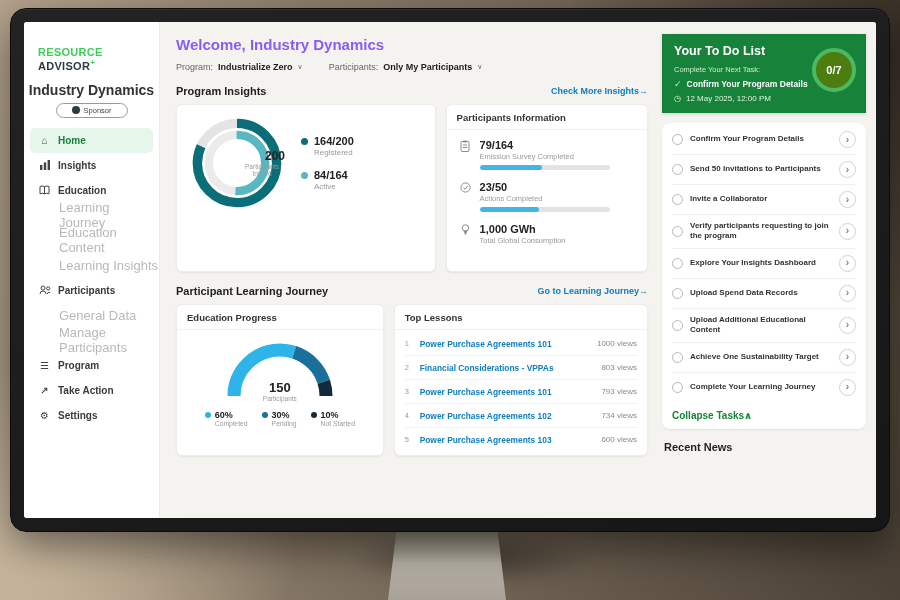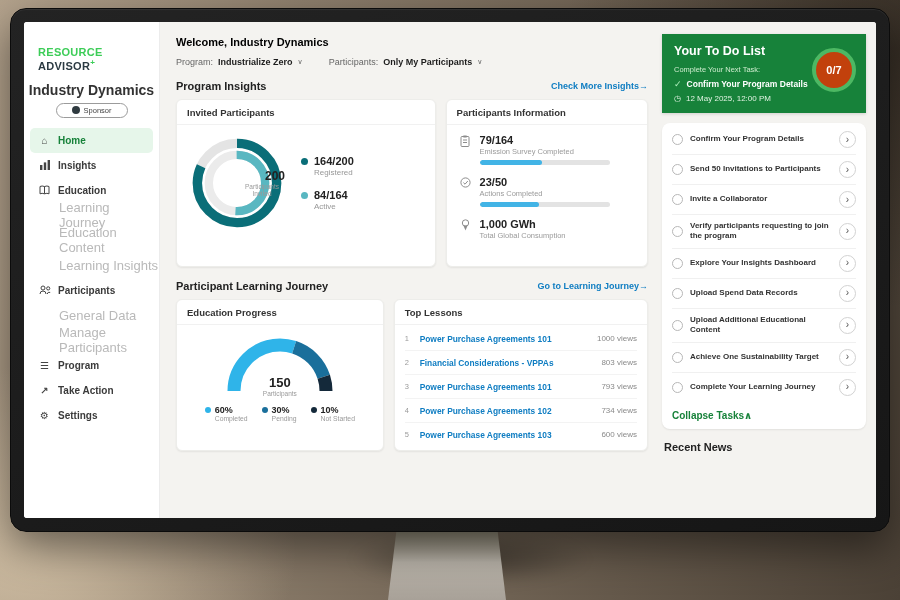--- a/index.html
+++ b/index.html
@@ -39,21 +39,21 @@
   .nav-item{display:flex;align-items:center;gap:7px;height:25px;padding-left:14px;
     font-size:10px;color:#3a3a3a;font-weight:bold;cursor:pointer;}
   .nav-item .nico{width:13px;text-align:center;font-size:10px;color:#444;display:inline-flex;justify-content:center;}
   .nav-item.active{background:#e6f6ea;border-radius:5px;margin:0 6px;padding-left:8px;color:#17823a;}
   .nav-item.sub{padding-left:35px;color:#b9b9b9;font-weight:normal;font-size:13px;}
   
   .content{flex:1;background:#f4f3f0;display:flex;box-sizing:border-box;}
   .main{flex:1;padding:14px 10px 10px 16px;box-sizing:border-box;min-width:0;}
   .rightcol{width:218px;min-width:218px;padding:12px 10px 10px 4px;box-sizing:border-box;}
   
-  .page-title{font-size:11px;font-weight:bold;color:#000000;}
+  .page-title{font-size:15px;font-weight:bold;color:#8b5cf6;}
   .filters{display:flex;gap:26px;margin-top:9px;align-items:center;}
   .filter{display:flex;align-items:center;gap:5px;font-size:9px;color:#666;cursor:pointer;}
   .filter .fval{color:#1d1d1d;font-weight:bold;}
   .filter .chev{font-size:7px;color:#666;}
   .section-row{display:flex;justify-content:space-between;align-items:center;margin:13px 0 7px 0;}
   .section-title{font-size:11px;font-weight:bold;color:#222;}
   .section-link{font-size:9px;font-weight:bold;color:#0f7dc2;cursor:pointer;display:flex;align-items:center;gap:0;}
   
   .cards{display:flex;gap:10px;}
   .card{background:#fff;border-radius:6px;box-shadow:0 1px 2px rgba(0,0,0,.07);border:1px solid #ededea;box-sizing:border-box;}
@@ -101,21 +101,21 @@
   .ltitle{flex:1;font-size:8.4px;color:#0f7dc2;font-weight:bold;white-space:nowrap;overflow:hidden;text-overflow:ellipsis;}
   .lviews{font-size:8px;color:#8a8a8a;}
   
   .todo-green{background:#17823a;border-radius:0;padding:10px 12px;position:relative;color:#fff;box-shadow:0 1px 3px rgba(0,0,0,.15);}
   .tg-title{font-size:12.5px;font-weight:bold;}
   .tg-sub{font-size:7.5px;color:#cdeccd;margin-top:7px;}
   .tg-task{font-size:8.5px;font-weight:bold;margin-top:5px;display:flex;gap:5px;align-items:center;}
   .tg-task .ck{color:#aef0bc;font-size:9px;}
   .tg-due{font-size:8px;color:#e0f3e2;margin-top:5px;display:flex;gap:5px;align-items:center;}
   .tg-badge{position:absolute;right:10px;top:14px;width:44px;height:44px;border-radius:50%;
-    background:#c2410c;border:4px solid #4db863;box-sizing:border-box;display:flex;align-items:center;justify-content:center;
+    background:#4d7c0f;border:4px solid #4db863;box-sizing:border-box;display:flex;align-items:center;justify-content:center;
     font-size:11px;font-weight:bold;color:#fff;}
   .tasks-card{background:#fff;border-radius:8px;margin-top:10px;padding:2px 10px 4px 10px;box-shadow:0 1px 2px rgba(0,0,0,.08);}
   .task{display:flex;align-items:center;gap:7px;padding:6px 0;border-bottom:1px solid #f0f0f0;cursor:pointer;}
   .task-check{width:9px;height:9px;min-width:9px;border-radius:50%;border:1px solid #b7b7b7;background:#fff;}
   .task-label{flex:1;font-size:8px;color:#333;font-weight:bold;line-height:1.3;}
   .task-go{width:15px;height:15px;min-width:15px;border-radius:50%;border:1px solid #d2d2d2;color:#555;
     display:flex;align-items:center;justify-content:center;font-size:10px;line-height:1;}
   .collapse-row{display:flex;justify-content:flex-start;align-items:center;padding:8px 0 4px 0;
     font-size:10px;font-weight:bold;color:#17823a;cursor:pointer;}
   .news-title{font-size:11px;font-weight:bold;color:#222;margin:12px 0 0 2px;}
@@ -226,21 +226,20 @@
           <span class="section-title">Program Insights</span>
           <span class="section-link">
             <span>Check More Insights</span>
             <span>→</span>
           </span>
         </div>
 
         <div class="cards">
 
           <div class="card card-invited">
-            <div class="card-head">Invited Participants</div>
             <div class="invited-body">
               <div class="donut-wrap">
                 <svg width="96" height="96" viewBox="0 0 92 92">
                   <circle cx="46" cy="46" r="38" fill="none" stroke="#e4e4e4" stroke-width="9"></circle>
                   <circle cx="46" cy="46" r="38" fill="none" stroke-width="9" pathLength="100" transform="rotate(-90 46 46)" stroke="#0a6e78" stroke-dasharray="82 18"></circle>
                   <circle cx="46" cy="46" r="27" fill="none" stroke="#ebebeb" stroke-width="8"></circle>
                   <circle cx="46" cy="46" r="27" fill="none" stroke-width="8" pathLength="100" transform="rotate(-90 46 46)" stroke="#59b7c1" stroke-dasharray="51 49"></circle>
                 </svg>
                 <div class="donut-center">
                   <span class="dv">200</span>

